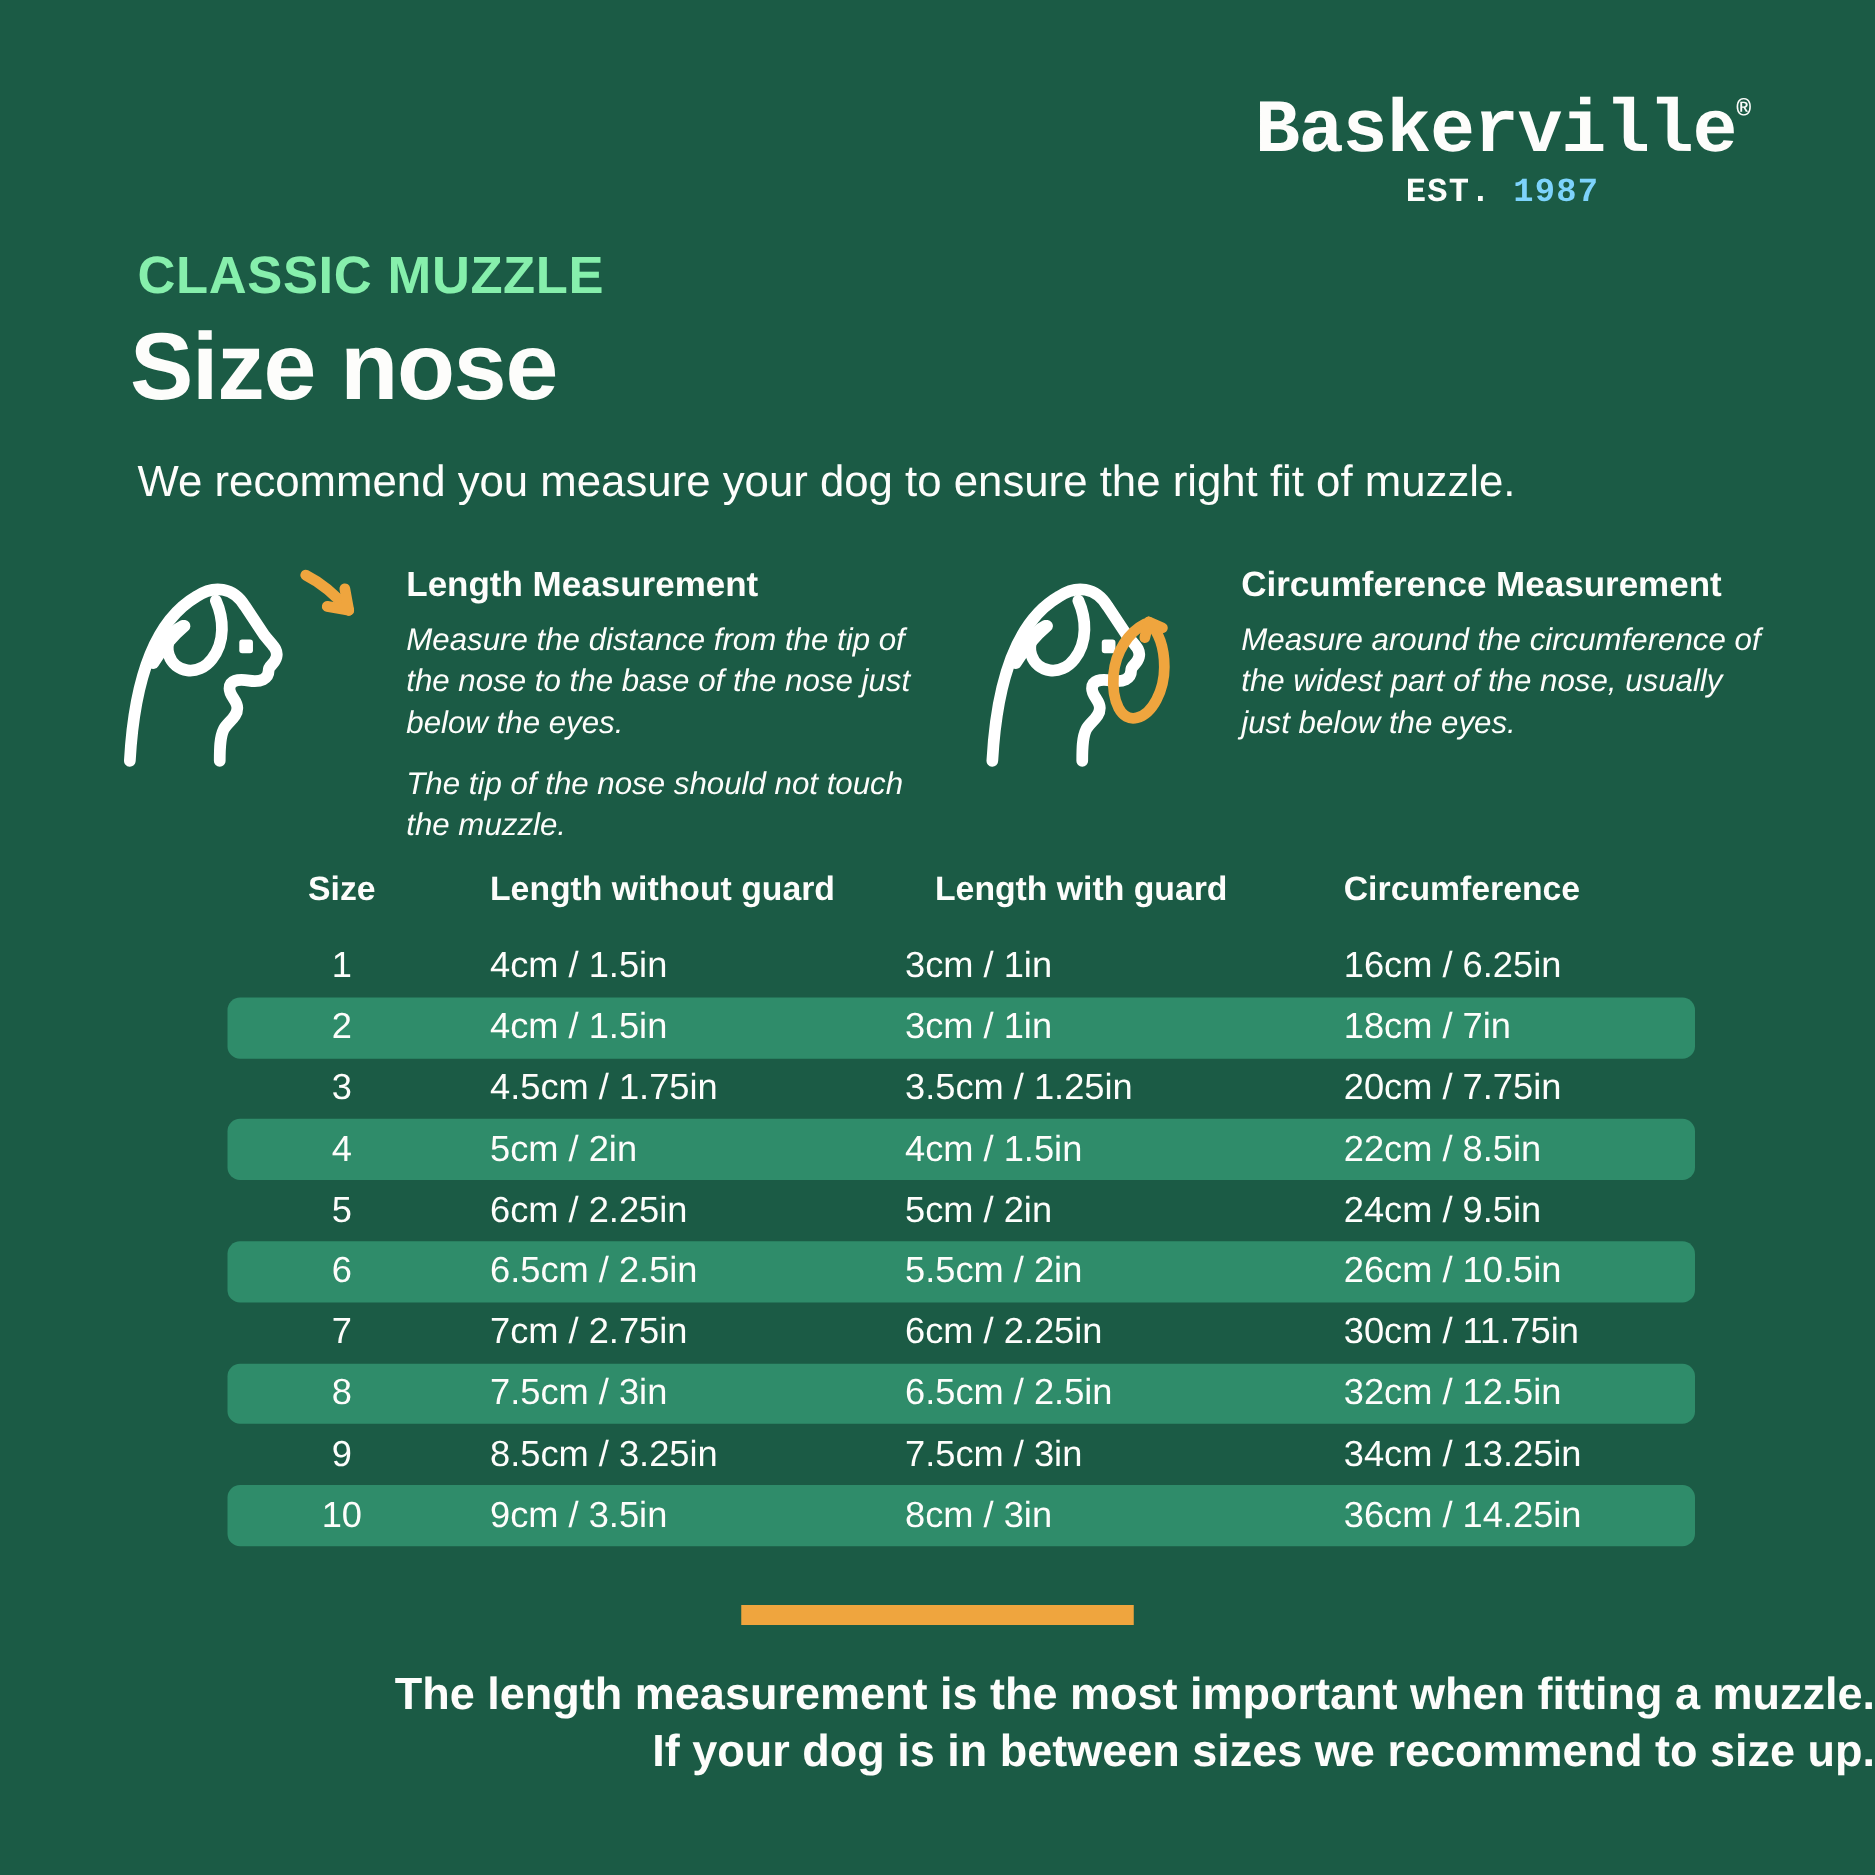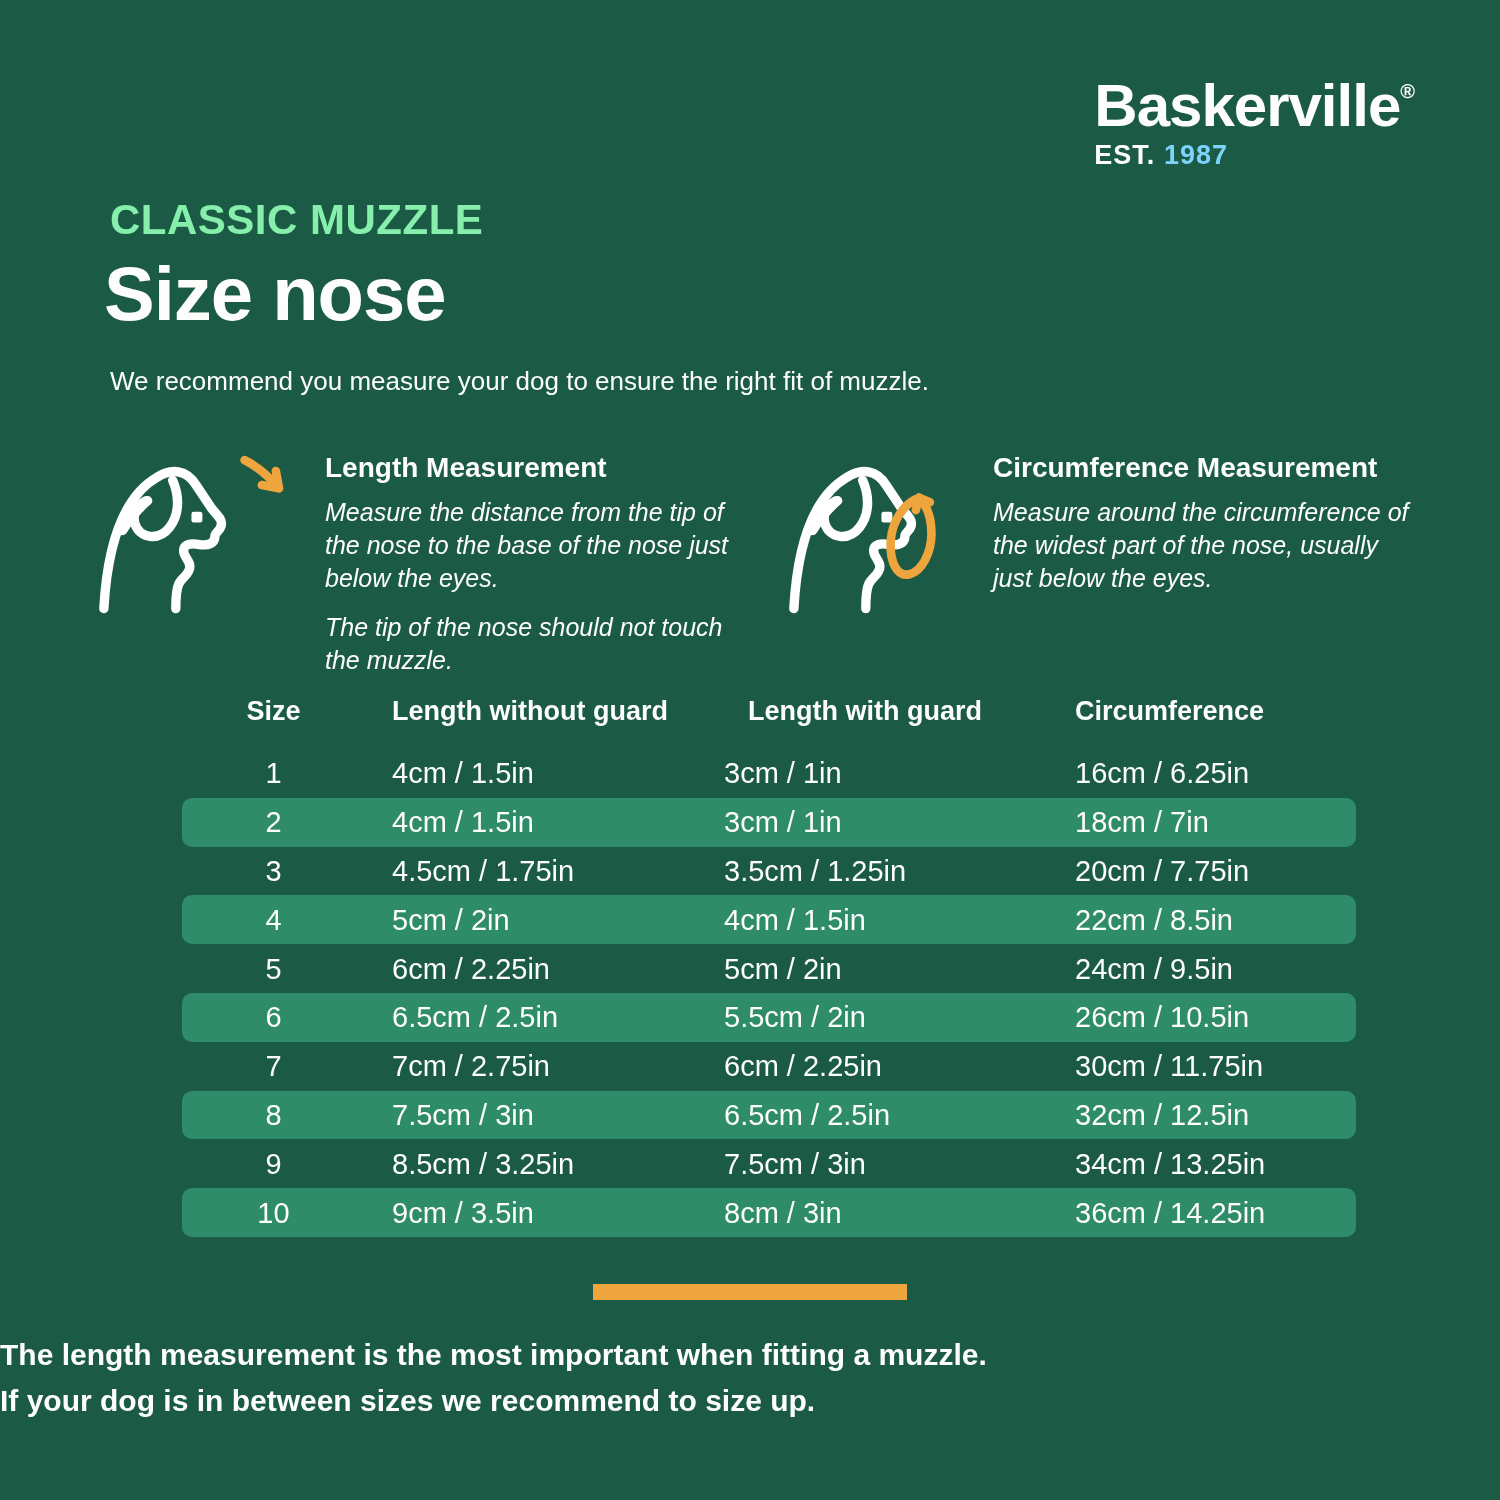--- a/index.html
+++ b/index.html
@@ -5,29 +5,29 @@
   html,body { margin:0; padding:0; background:#0f3d2e; }
   #page {
     position:relative;
     width:1500px; height:1500px;
     background:#1B5B45;
     font-family:"Liberation Sans", sans-serif;
     color:#FDFDFB;
     overflow:hidden;
   }
   
-  .logo { position:absolute; top:76px; right:86px; text-align:left; line-height:1; }
+  .logo { position:absolute; top:76px; right:100px; text-align:center; line-height:1;font-family:Liberation Mono, monospace; }
   .logo-name { font-size:60px; font-weight:bold; letter-spacing:-1px; }
   .logo-reg { font-size:20px; vertical-align:28px; font-weight:bold; }
   .logo-est { font-size:27px; font-weight:bold; margin-top:6px; letter-spacing:1px; }
   .logo-est .year { color:#7dd3fc; }
   
   .eyebrow { position:absolute; left:110px; top:196px; font-size:42px; font-weight:bold; color:#86efac; letter-spacing:0.5px; }
   .title { position:absolute; left:104px; top:250px; font-size:76px; font-weight:bold; letter-spacing:-1px; }
-  .subtitle { position:absolute; left:110px; top:366px; font-size:26px; }
+  .subtitle { position:absolute; left:110px; top:366px; font-size:35px; }
   
   .m-icon { position:absolute; width:235px; height:172px; }
   .m-icon-a { left:88px; top:446px; }
   .m-icon-b { left:778px; top:446px; }
   .m-text { position:absolute; top:452px; }
   .m-text-a { left:325px; width:424px; }
   .m-text-b { left:993px; width:428px; }
   .m-title { font-size:28px; font-weight:bold; margin:0 0 12px 0; }
   .m-text p { font-size:25px; line-height:33px; margin:0 0 16px 0;font-style:italic; }
   
@@ -39,21 +39,21 @@
   .rows { position:absolute; left:182px; top:749px; width:1174px; }
   .row { position:relative; height:48.8px; font-size:29px; }
   .row.hl { background:#2F8C6A; border-radius:10px; }
   .row span { position:absolute; top:50%; transform:translateY(-50%); white-space:nowrap; }
   .c1 { left:0; width:183px; text-align:center; }
   .c2 { left:210px; }
   .c3 { left:542px;text-align:right; }
   .c4 { left:893px; }
   
   .divider { position:absolute; left:593px; top:1284px; width:314px; height:16px; background:#EFA53E; }
-  .footer { position:absolute; left:0; top:1332px; width:1500px; text-align:left; font-size:30px; font-weight:bold; line-height:46px; }
+  .footer { position:absolute; left:0; top:1332px; width:1500px; text-align:right; font-size:36px; font-weight:bold; line-height:46px; }
   svg .w { stroke:#FFFFFF; stroke-width:6; fill:none; stroke-linecap:round; stroke-linejoin:round; }
   svg .o { stroke:#EFA53E; stroke-width:5.5; fill:none; stroke-linecap:round; stroke-linejoin:round; }
 </style>
 </head>
 <body>
 
 <div id="page">
 
   <div class="logo">
     <div class="logo-name"><span>Baskerville</span><span class="logo-reg">®</span></div>

